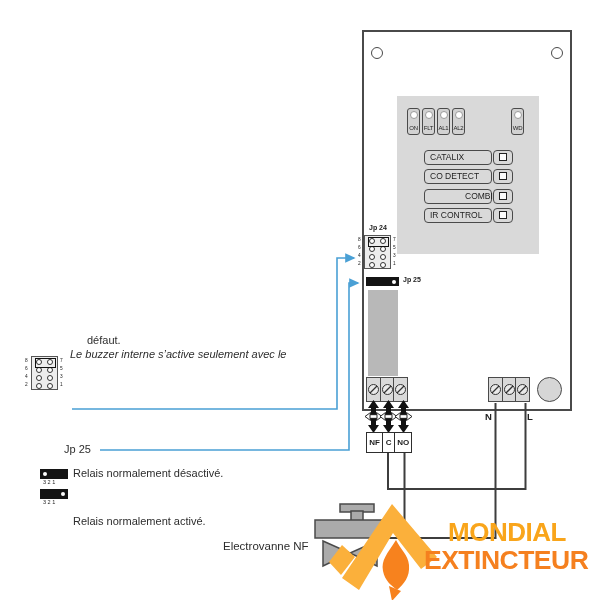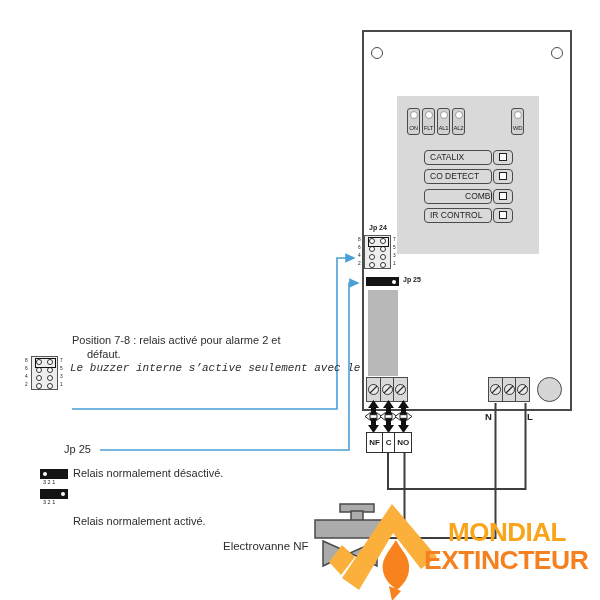--- a/index.html
+++ b/index.html
@@ -276,23 +276,22 @@
     <span class="pnum" style="left:-6px;top:11px;">6</span>
     <span class="pnum" style="left:-6px;top:19px;">4</span>
     <span class="pnum" style="left:-6px;top:27px;">2</span>
     <span class="pnum" style="left:29px;top:3px;">7</span>
     <span class="pnum" style="left:29px;top:11px;">5</span>
     <span class="pnum" style="left:29px;top:19px;">3</span>
     <span class="pnum" style="left:29px;top:27px;">1</span>
   </div>
 
   <div class="abs note" style="left:72px;top:334px;">
-    <div>Position 7-8 : relais activé pour alarme 2 et</div>
     <div style="padding-left:15px;">défaut.</div>
-    <div class="it" style="margin-left:-2px;font-family:Liberation Mono, monospace;">Le buzzer interne s’active seulement avec le</div>
+    <div class="it" style="margin-left:-2px;">Le buzzer interne s’active seulement avec le</div>
   </div>
 
   <div class="abs calloutJp25">Jp 25</div>
 
   <div class="abs jp3" style="left:40px;top:469px;">
       <div class="dot" style="left:3px;"></div>
     </div>
   <div class="abs jp3nums" style="left:40px;top:479px;">3 2 1</div>
   <div class="abs relaynote" style="left:73px;top:467px;">Relais normalement désactivé.</div>
 

